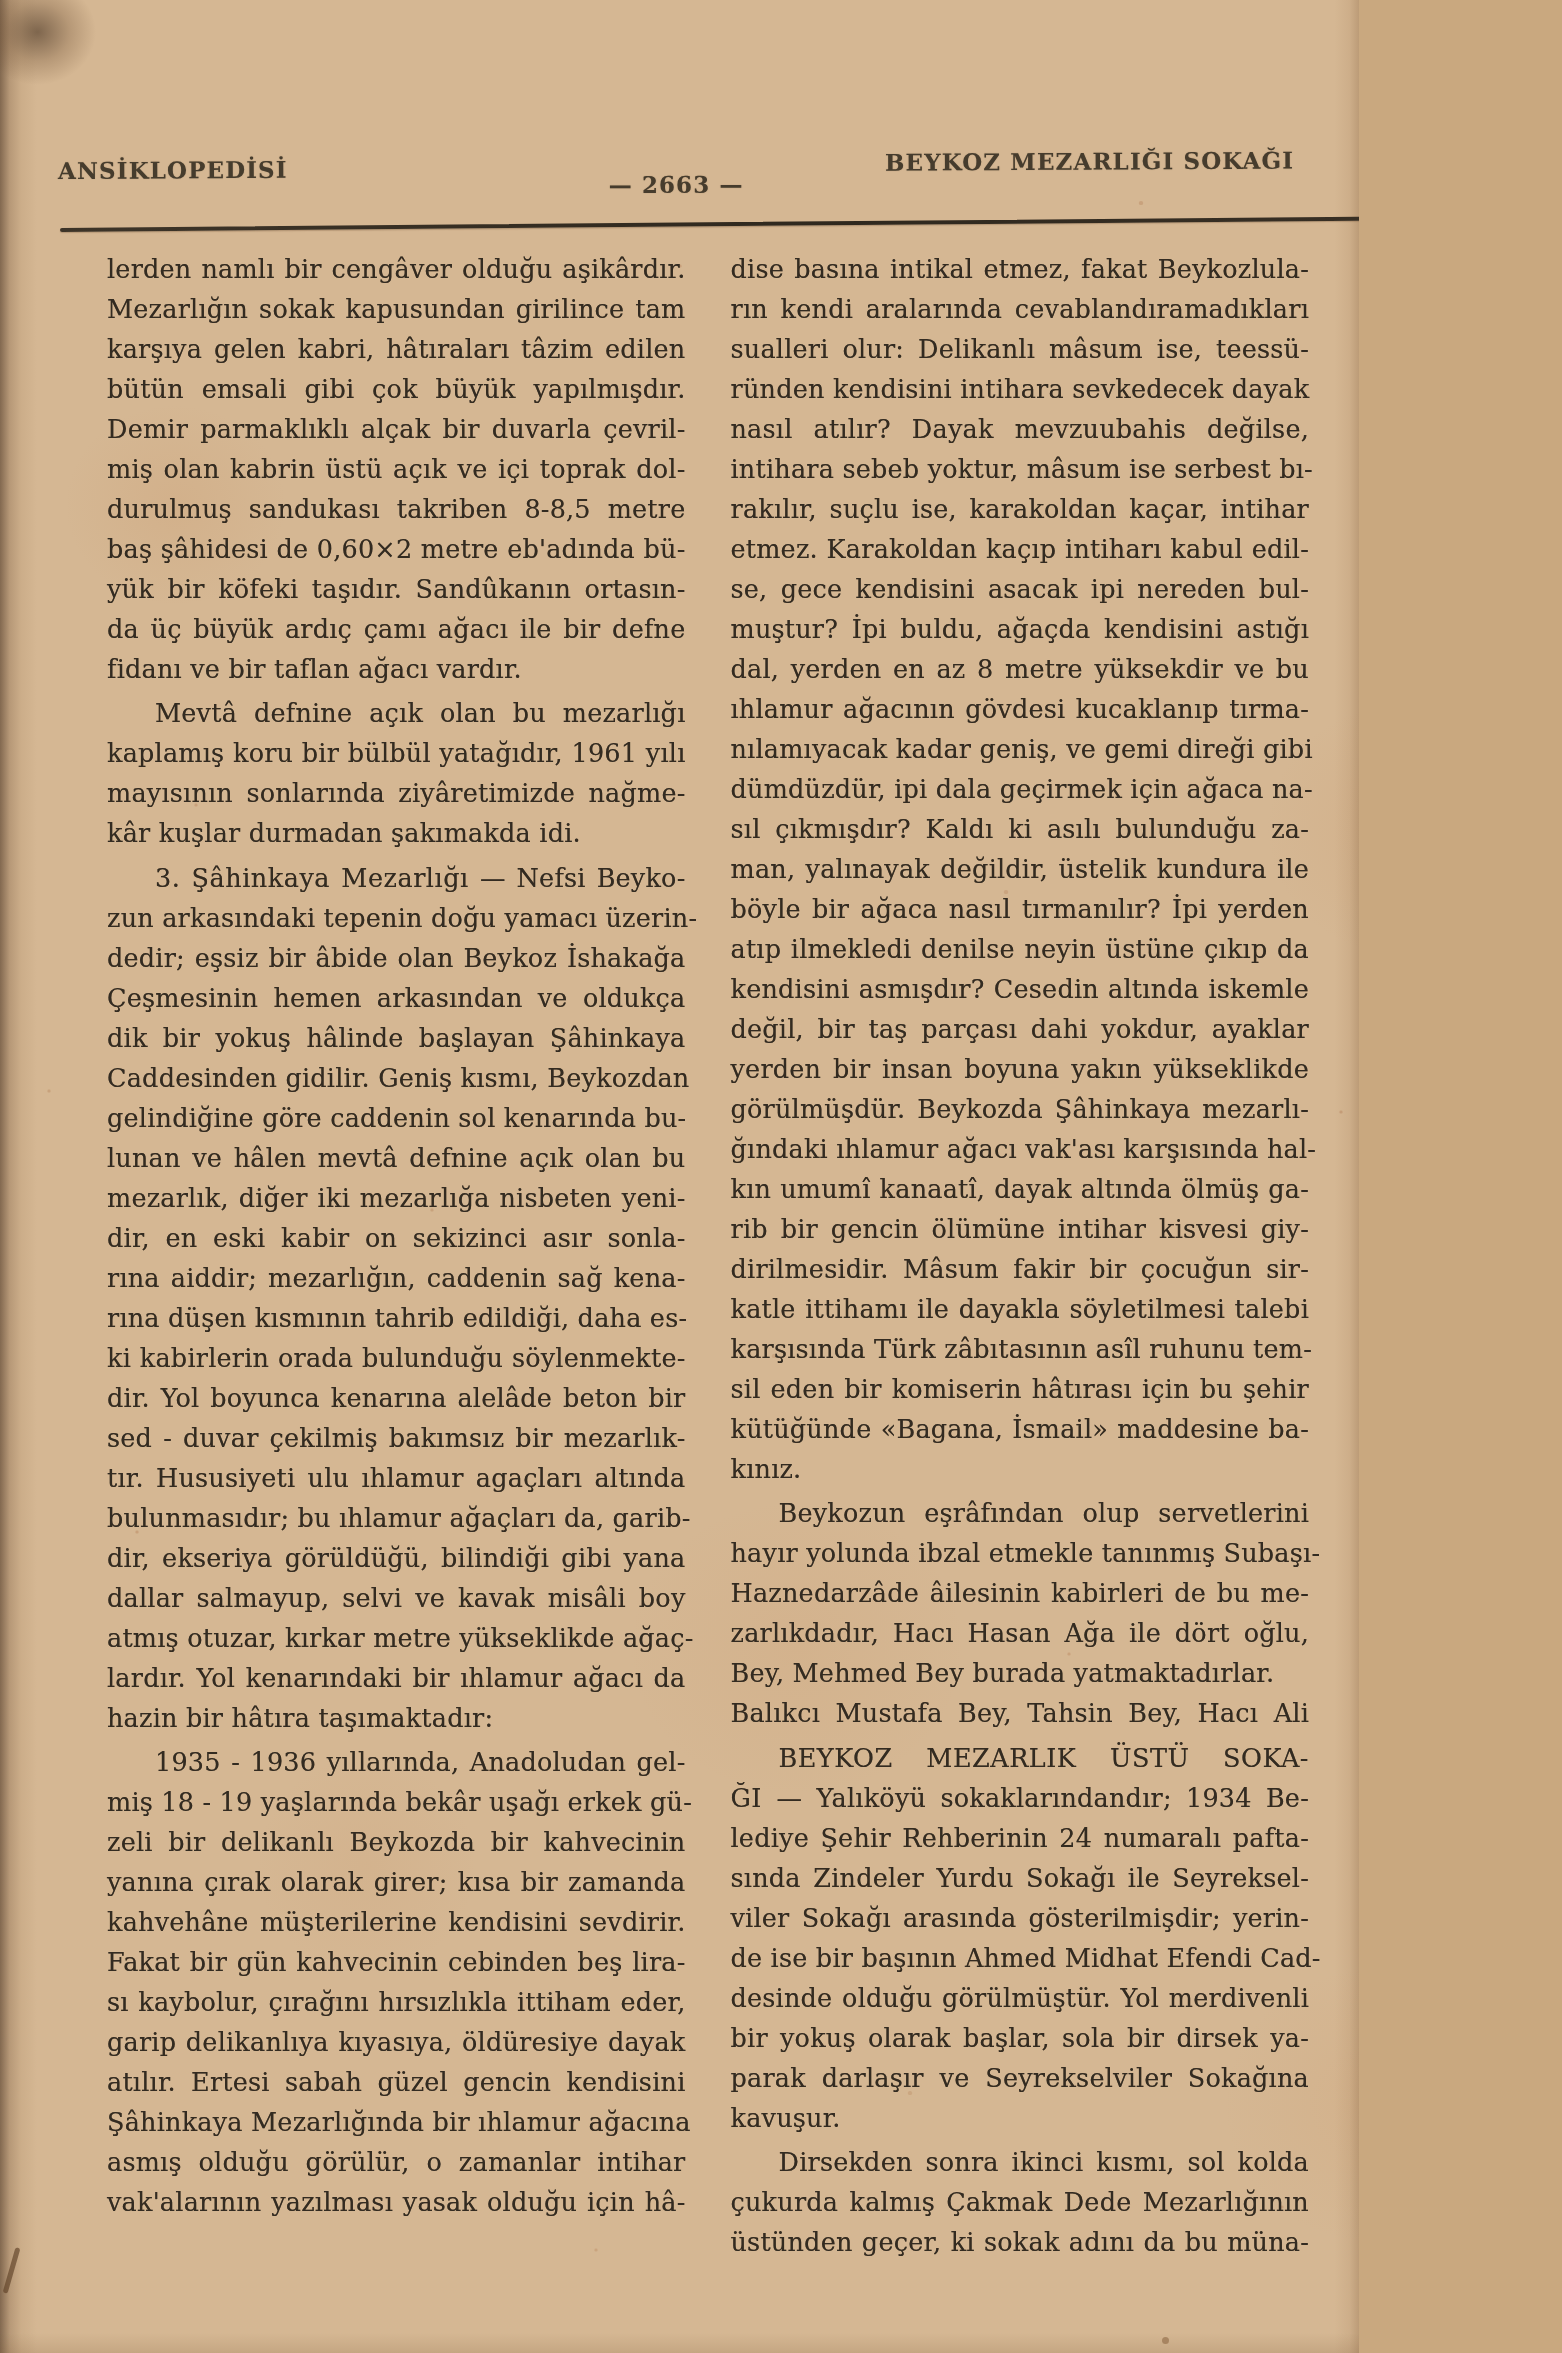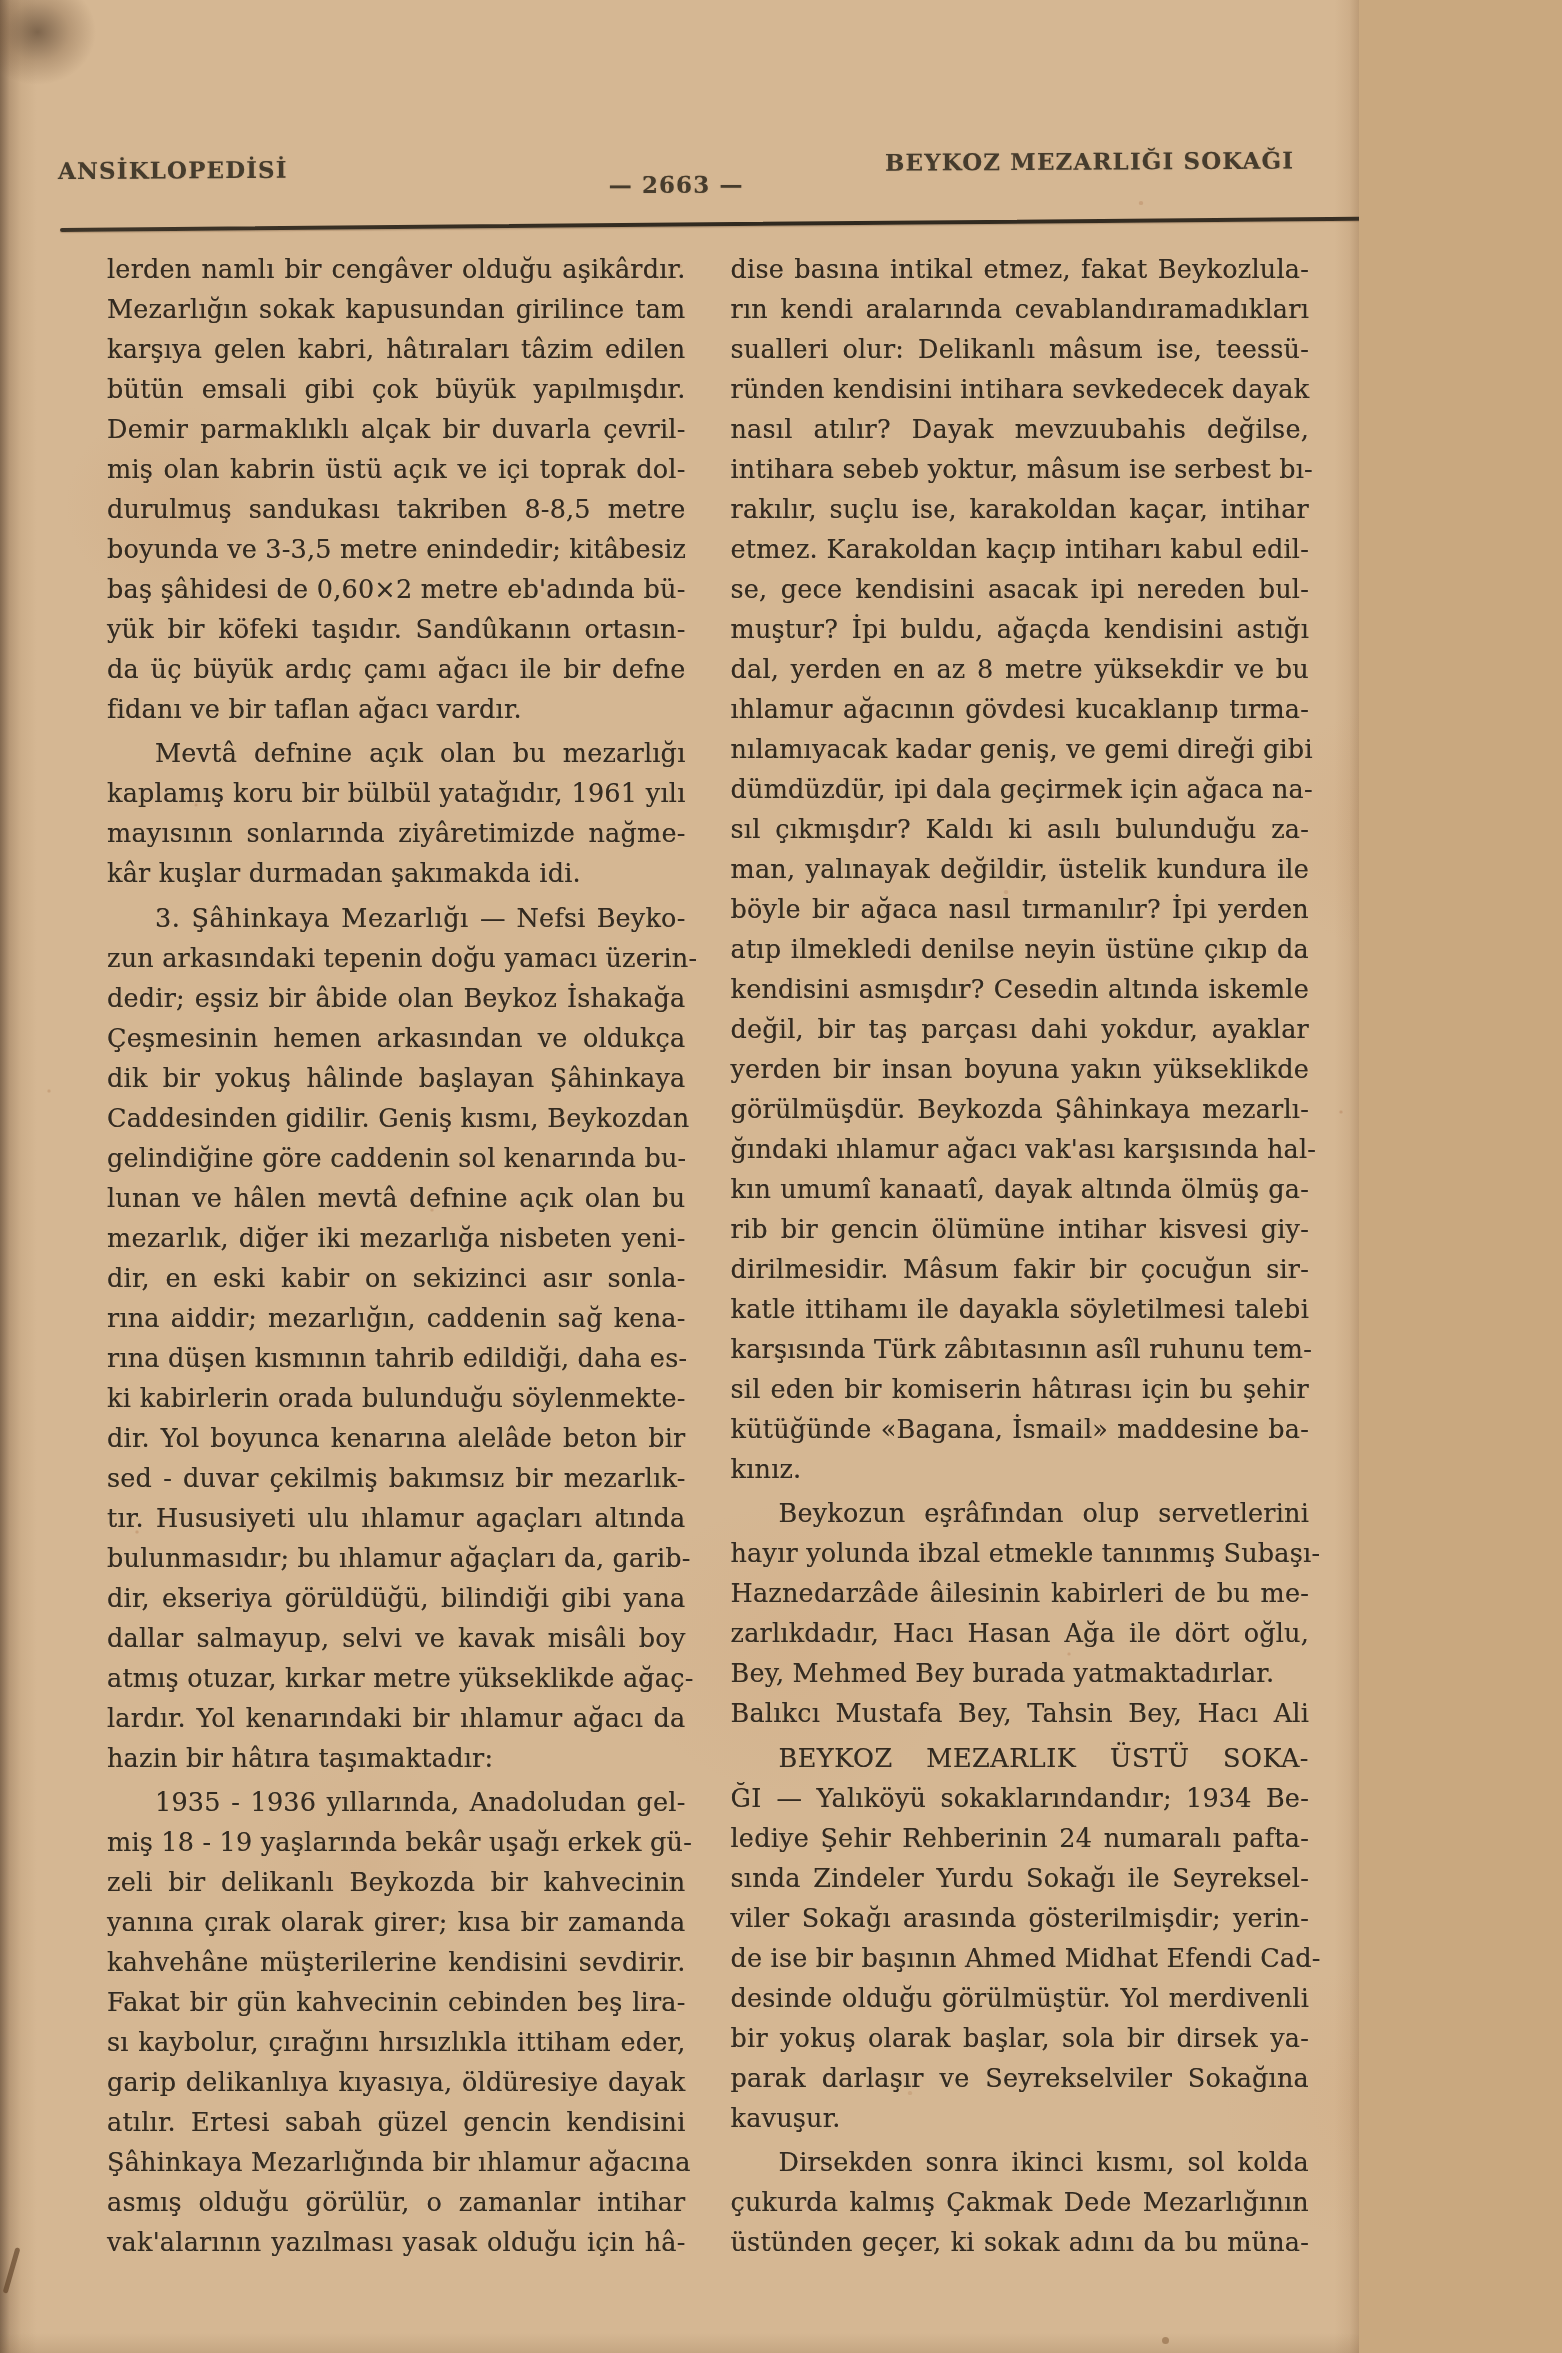--- a/index.html
+++ b/index.html
@@ -153,21 +153,20 @@
   <main class="columns">
     <section class="col">
         <div class="paragraph">
           <div class="line">lerden namlı bir cengâver olduğu aşikârdır.</div>
           <div class="line">Mezarlığın sokak kapusundan girilince tam</div>
           <div class="line">karşıya gelen kabri, hâtıraları tâzim edilen</div>
           <div class="line">bütün emsali gibi çok büyük yapılmışdır.</div>
           <div class="line">Demir parmaklıklı alçak bir duvarla çevril-</div>
           <div class="line">miş olan kabrin üstü açık ve içi toprak dol-</div>
           <div class="line">durulmuş sandukası takriben 8-8,5 metre</div>
-          <div class="line">boyunda ve 3-3,5 metre enindedir; kitâbesiz</div>
           <div class="line">baş şâhidesi de 0,60×2 metre eb'adında bü-</div>
           <div class="line">yük bir köfeki taşıdır. Sandûkanın ortasın-</div>
           <div class="line">da üç büyük ardıç çamı ağacı ile bir defne</div>
           <div class="line no-stretch">fidanı ve bir taflan ağacı vardır.</div>
         </div>
         <div class="paragraph indent">
           <div class="line">Mevtâ defnine açık olan bu mezarlığı</div>
           <div class="line">kaplamış koru bir bülbül yatağıdır, 1961 yılı</div>
           <div class="line">mayısının sonlarında ziyâretimizde nağme-</div>
           <div class="line no-stretch">kâr kuşlar durmadan şakımakda idi.</div>

